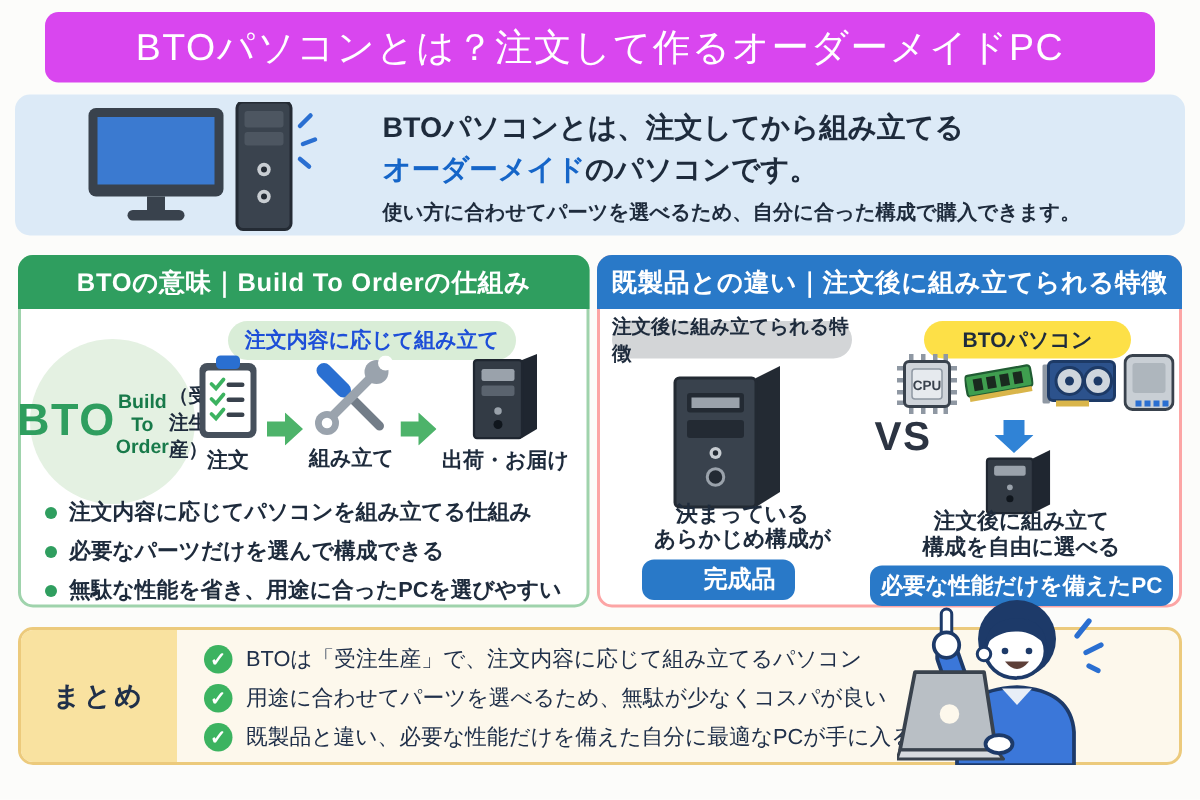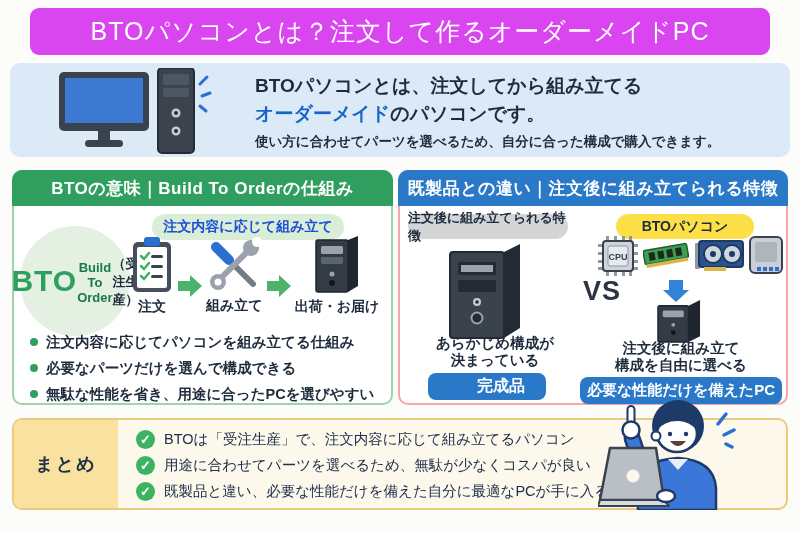--- a/index.html
+++ b/index.html
@@ -74,21 +74,21 @@
   .components { position:absolute; left:198px; top:30px; display:flex; align-items:center; gap:5px; }
   .down-arrow { position:absolute; left:263px; top:74px; }
   .tower-small { position:absolute; left:254px; top:94px; }
   .desc { position:absolute; text-align:center; font-size:14.5px; font-weight:bold; line-height:1.2; color:#1e2b3c; }
   .desc-ready { left:12px; top:129px; width:166px; }
   .desc-bto { left:196px; top:134px; width:170px; }
   .badge {
     position:absolute; background:#2979c8; color:#fff; border-radius:8px;
     display:flex; align-items:center; justify-content:center; font-weight:bold;
   }
-  .badge-ready { left:28px; top:167px; width:118px; height:27px; font-size:16px;padding-left:28px; }
+  .badge-ready { left:28px; top:167px; width:102px; height:27px; font-size:16px;padding-left:28px; }
   .badge-bto { left:180px; top:171px; width:202px; height:27px; font-size:15px; }
   
   .summary {
     position:absolute; left:12px; top:418px; width:776px; height:92px;
     background:#fdf8ec; border:2px solid #ecca7c; border-radius:10px; z-index:1;
   }
   .summary-label {
     position:absolute; left:0; top:0; bottom:0; width:104px; background:#f9e2a0;
     border-radius:8px 0 0 8px; display:flex; align-items:center; justify-content:center;
     font-size:18px; font-weight:bold; color:#20304a; letter-spacing:2px;
@@ -285,22 +285,22 @@
 
       <svg class="tower-small" width="50" height="44" viewBox="0 0 52 46">
         <polygon points="36,6 48,0 48,38 36,44" fill="#1f2630"></polygon>
         <rect x="4" y="6" width="32" height="38" rx="2" fill="#333b45" stroke="#1f2630" stroke-width="1.5"></rect>
         <rect x="9" y="11" width="22" height="7" rx="1.5" fill="#9aa2ab"></rect>
         <circle cx="20" cy="26" r="2" fill="#9aa2ab"></circle>
         <circle cx="20" cy="34" r="2.5" fill="#10161d"></circle>
       </svg>
 
       <div class="desc desc-ready">
+        <div>決まっている</div>
         <div>あらかじめ構成が</div>
-        <div>決まっている</div>
       </div>
       <div class="desc desc-bto">
         <div>注文後に組み立て</div>
         <div>構成を自由に選べる</div>
       </div>
 
       <div class="badge badge-ready">完成品</div>
       <div class="badge badge-bto">必要な性能だけを備えたPC</div>
     </div>
   </section>

